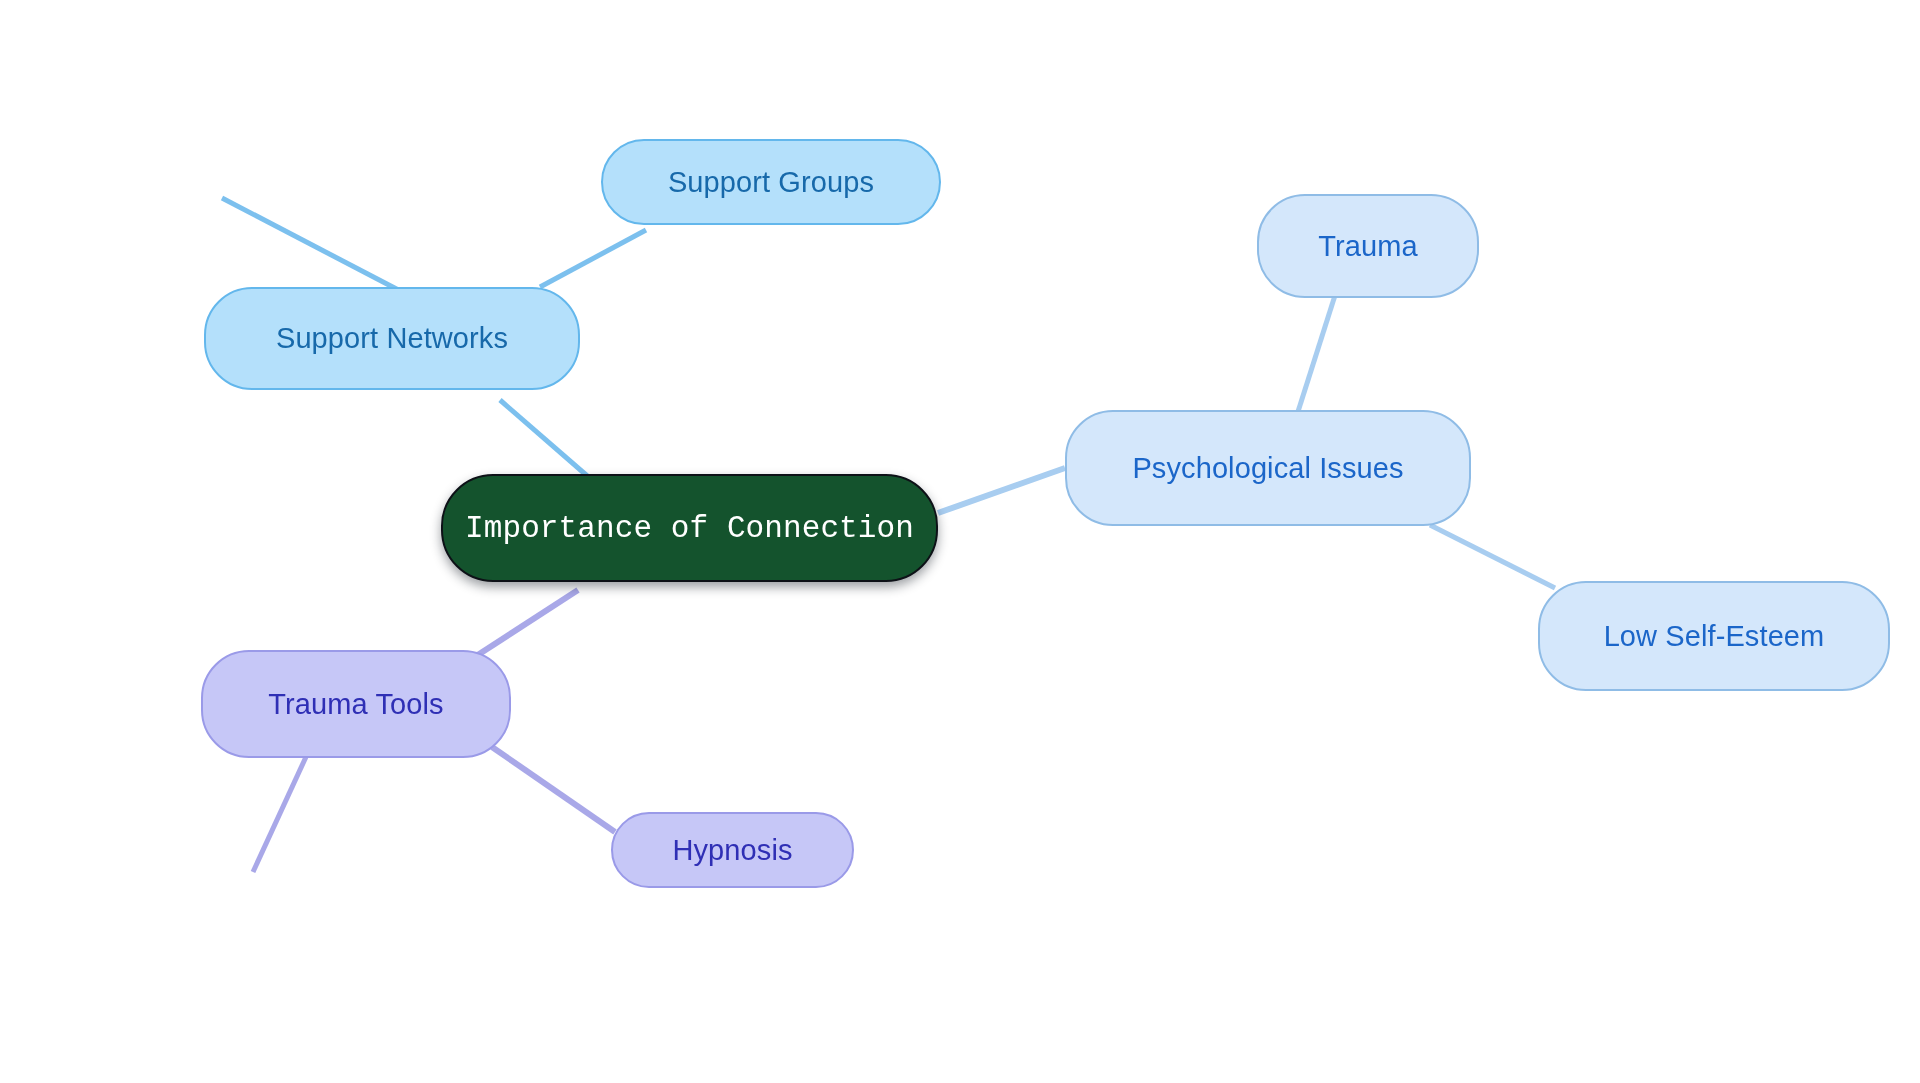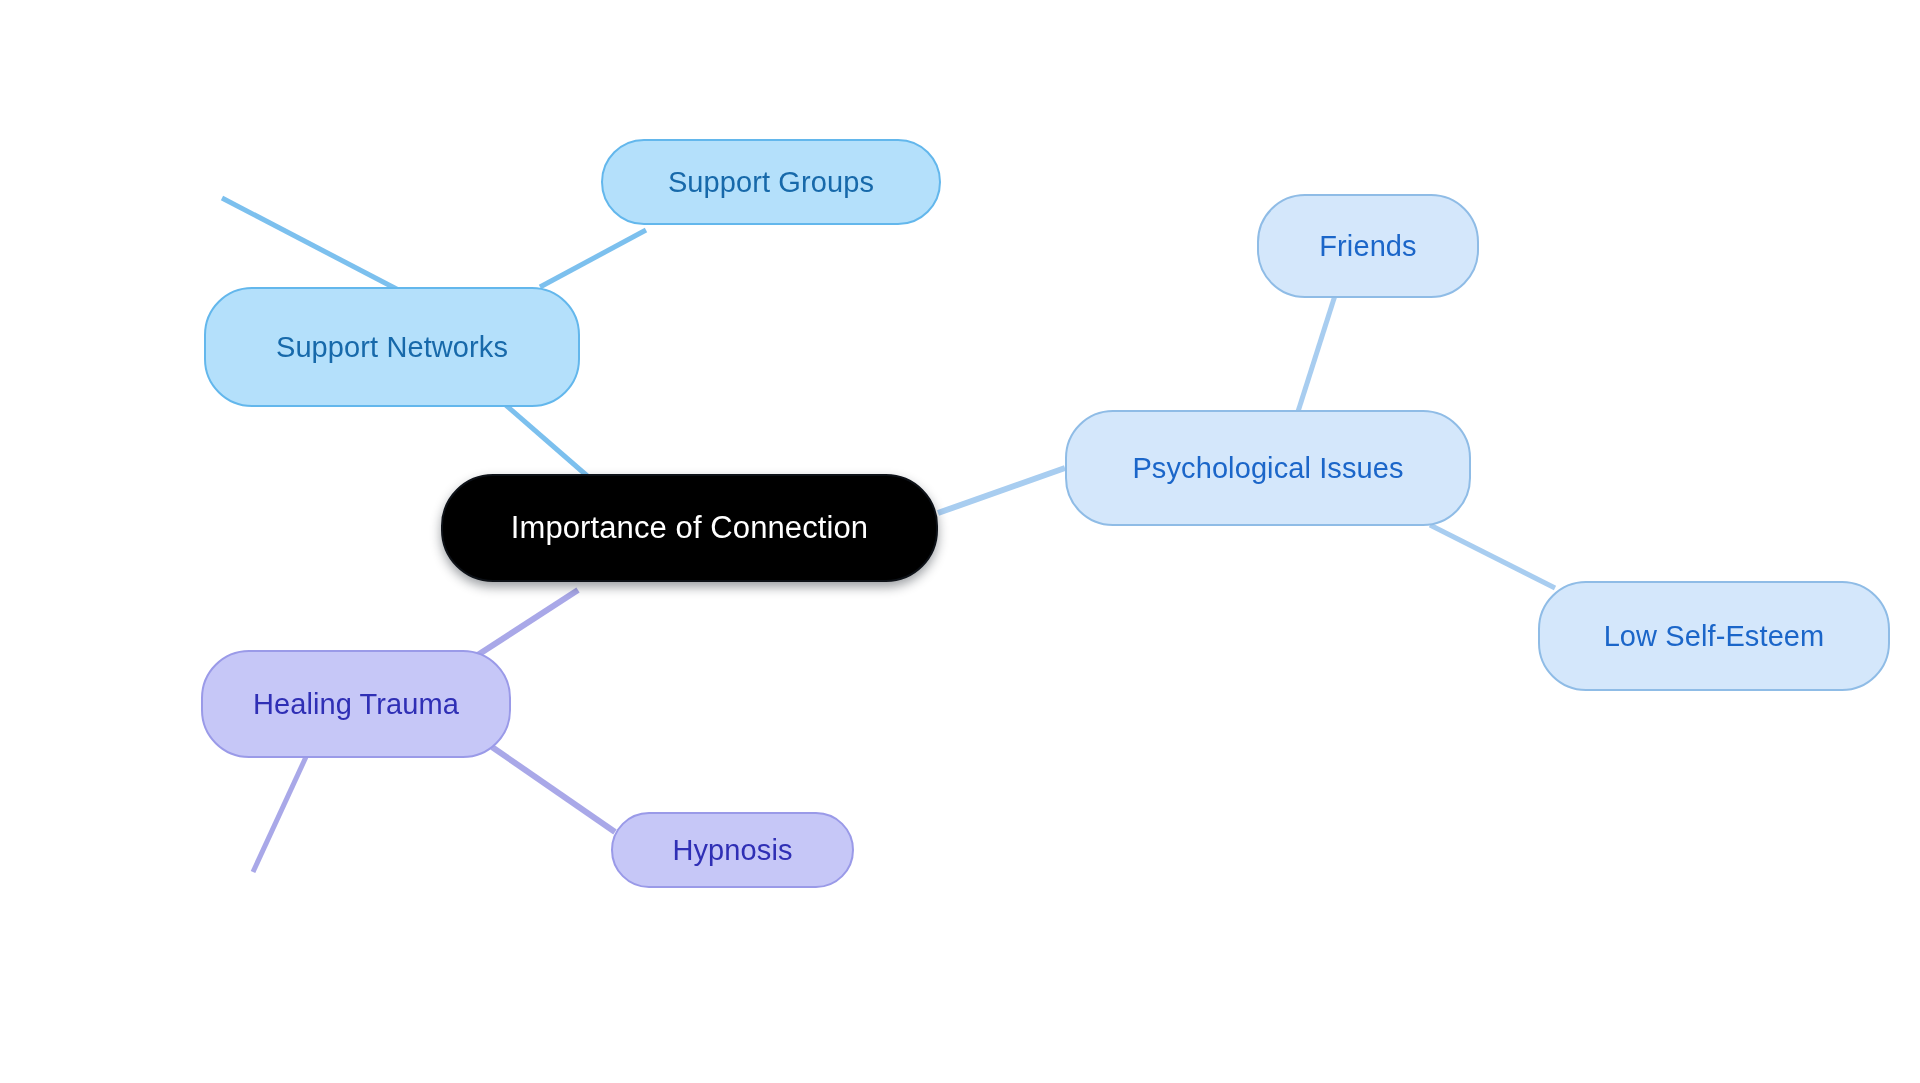--- a/index.html
+++ b/index.html
@@ -34,26 +34,27 @@
     align-items: center;
     justify-content: center;
     text-align: center;
     border-radius: 48px;
     border-style: solid;
     border-width: 2px;
     white-space: nowrap;
     letter-spacing: 0.1px;
   }
   .node-root {
-    background: #000000;
+    background: #14532d;
     border-color: #0d1117;
     color: #ffffff;
     font-size: 31px;
     border-radius: 52px;
     box-shadow: 0 5px 11px rgba(20,26,36,0.42);
+    font-family: Liberation Mono, monospace;
   }
   .node-blue {
     background: #b4e0fb;
     border-color: #63b7ec;
     color: #1769aa;
     font-size: 29px;
   }
   .node-paleblue {
     background: #d4e7fb;
     border-color: #8fbce6;
@@ -84,43 +85,43 @@
 
     <line x1="578" y1="590" x2="470" y2="660" stroke="#a9a8e8" stroke-width="6"></line>
     <line x1="492" y1="747" x2="615" y2="832" stroke="#a9a8e8" stroke-width="6"></line>
     <line x1="311" y1="746" x2="253" y2="872" stroke="#a9a8e8" stroke-width="5"></line>
   </svg>
 
   <div class="node node-root" style="left:441px; top:474px; width:497px; height:108px;">
     <span>Importance of Connection</span>
   </div>
 
-  <div class="node node-blue" style="left:204px; top:287px; width:376px; height:120px;">
+  <div class="node node-blue" style="left:204px; top:287px; width:376px; height:103px;">
     <span>Support Networks</span>
   </div>
 
 
   <div class="node node-blue" style="left:601px; top:139px; width:340px; height:86px;">
     <span>Support Groups</span>
   </div>
 
   <div class="node node-paleblue" style="left:1065px; top:410px; width:406px; height:116px;align-items:center;">
     <span>Psychological Issues</span>
   </div>
 
   <div class="node node-paleblue" style="left:1257px; top:194px; width:222px; height:104px;">
-    <span>Friends</span>
+    <span>Trauma</span>
   </div>
 
   <div class="node node-paleblue" style="left:1538px; top:581px; width:352px; height:110px;">
     <span>Low Self-Esteem</span>
   </div>
 
   <div class="node node-purple" style="left:201px; top:650px; width:310px; height:108px;">
-    <span>Healing Trauma</span>
+    <span>Trauma Tools</span>
   </div>
 
   <div class="node node-purple" style="left:611px; top:812px; width:243px; height:76px;">
     <span>Hypnosis</span>
   </div>
 
 
 </div>
 
 </body></html>

